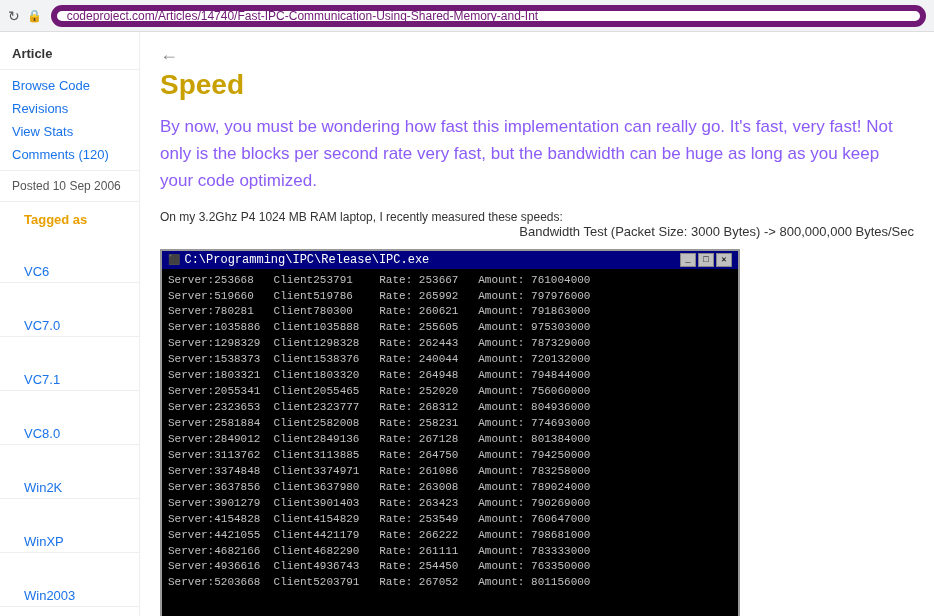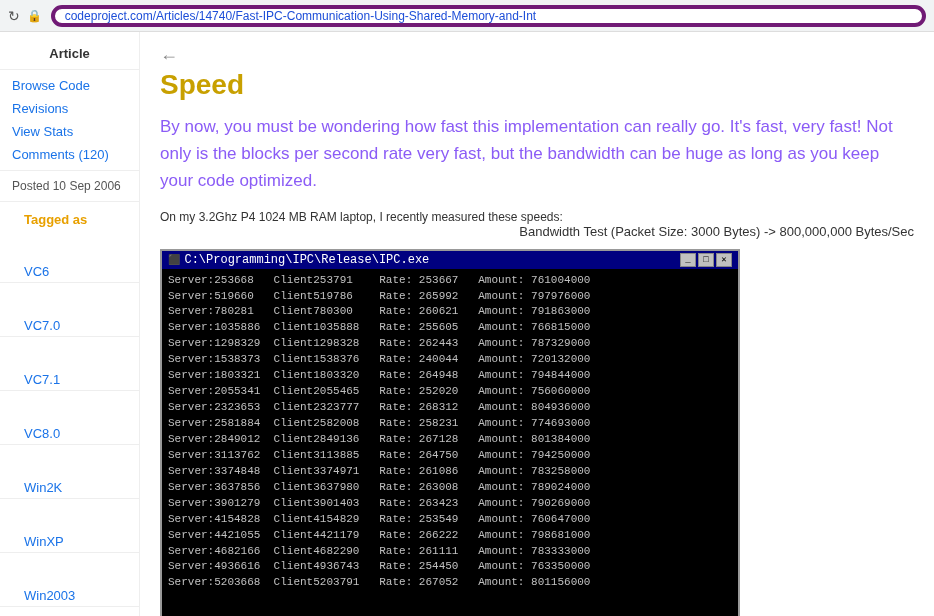--- a/index.html
+++ b/index.html
@@ -5,32 +5,32 @@
     * { margin: 0; padding: 0; box-sizing: border-box; }
     body { font-family: Arial, sans-serif; font-size: 13px; color: #333; background: #fff; display: flex; flex-direction: column; height: 616px; overflow: hidden; }
 
     .browser-bar {
       display: flex; align-items: center; background: #f1f3f4; border-bottom: 1px solid #ddd;
       padding: 4px 8px; gap: 8px; height: 32px;
     }
     .refresh-icon { color: #555; font-size: 14px; cursor: pointer; }
     .lock-icon { color: #555; font-size: 12px; }
     .url-bar {
-      flex: 1; background: #fff; border: 4px solid #701a75; border-radius: 12px;
-      padding: 2px 10px; font-size: 12px; color: #1d4ed8; height: 22px;
+      flex: 1; background: #fff; border: 6px solid #701a75; border-radius: 12px;
+      padding: 2px 10px; font-size: 12px; color: #701a75; height: 22px;
     }
 
     .page-layout { display: flex; flex: 1; overflow: hidden; }
 
     .sidebar {
       width: 140px; min-width: 140px; border-right: 1px solid #eee;
       padding: 8px 0; overflow-y: auto; background: #fff;
     }
     .sidebar-section-title {
-      font-weight: bold; font-size: 13px; padding: 6px 12px 4px; text-align: center;
+      font-weight: bold; font-size: 13px; padding: 6px 12px 4px;
     }
     .sidebar-link {
       display: block; padding: 4px 12px; color: #1a73e8; font-size: 13px;
       text-decoration: none; cursor: pointer;
     }
     .sidebar-divider { border: none; border-top: 1px solid #eee; margin: 4px 0; }
     .sidebar-posted { padding: 4px 12px; font-size: 12px; color: #555; }
     .sidebar-tagged { padding: 6px 24px 2px; font-size: 13px; font-weight: bold; color: #e8a000; }
     .sidebar-tag {
       display: block; padding: 3px 24px; font-size: 13px; color: #1a73e8;
@@ -133,21 +133,21 @@
         <div class="console-titlebar-controls">
           <div class="console-btn">_</div>
           <div class="console-btn">□</div>
           <div class="console-btn">✕</div>
         </div>
       </div>
       <div class="console-body" id="console-body">
       <div class="console-line">Server:253668   Client253791    Rate: 253667   Amount: 761004000</div>
           <div class="console-line">Server:519660   Client519786    Rate: 265992   Amount: 797976000</div>
           <div class="console-line">Server:780281   Client780300    Rate: 260621   Amount: 791863000</div>
-          <div class="console-line">Server:1035886  Client1035888   Rate: 255605   Amount: 766815000</div>
+          <div class="console-line">Server:1035886  Client1035888   Rate: 255605   Amount: 975303000</div>
           <div class="console-line">Server:1298329  Client1298328   Rate: 262443   Amount: 787329000</div>
           <div class="console-line">Server:1538373  Client1538376   Rate: 240044   Amount: 720132000</div>
           <div class="console-line">Server:1803321  Client1803320   Rate: 264948   Amount: 794844000</div>
           <div class="console-line">Server:2055341  Client2055465   Rate: 252020   Amount: 756060000</div>
           <div class="console-line">Server:2323653  Client2323777   Rate: 268312   Amount: 804936000</div>
           <div class="console-line">Server:2581884  Client2582008   Rate: 258231   Amount: 774693000</div>
           <div class="console-line">Server:2849012  Client2849136   Rate: 267128   Amount: 801384000</div>
           <div class="console-line">Server:3113762  Client3113885   Rate: 264750   Amount: 794250000</div>
           <div class="console-line">Server:3374848  Client3374971   Rate: 261086   Amount: 783258000</div>
           <div class="console-line">Server:3637856  Client3637980   Rate: 263008   Amount: 789024000</div>

